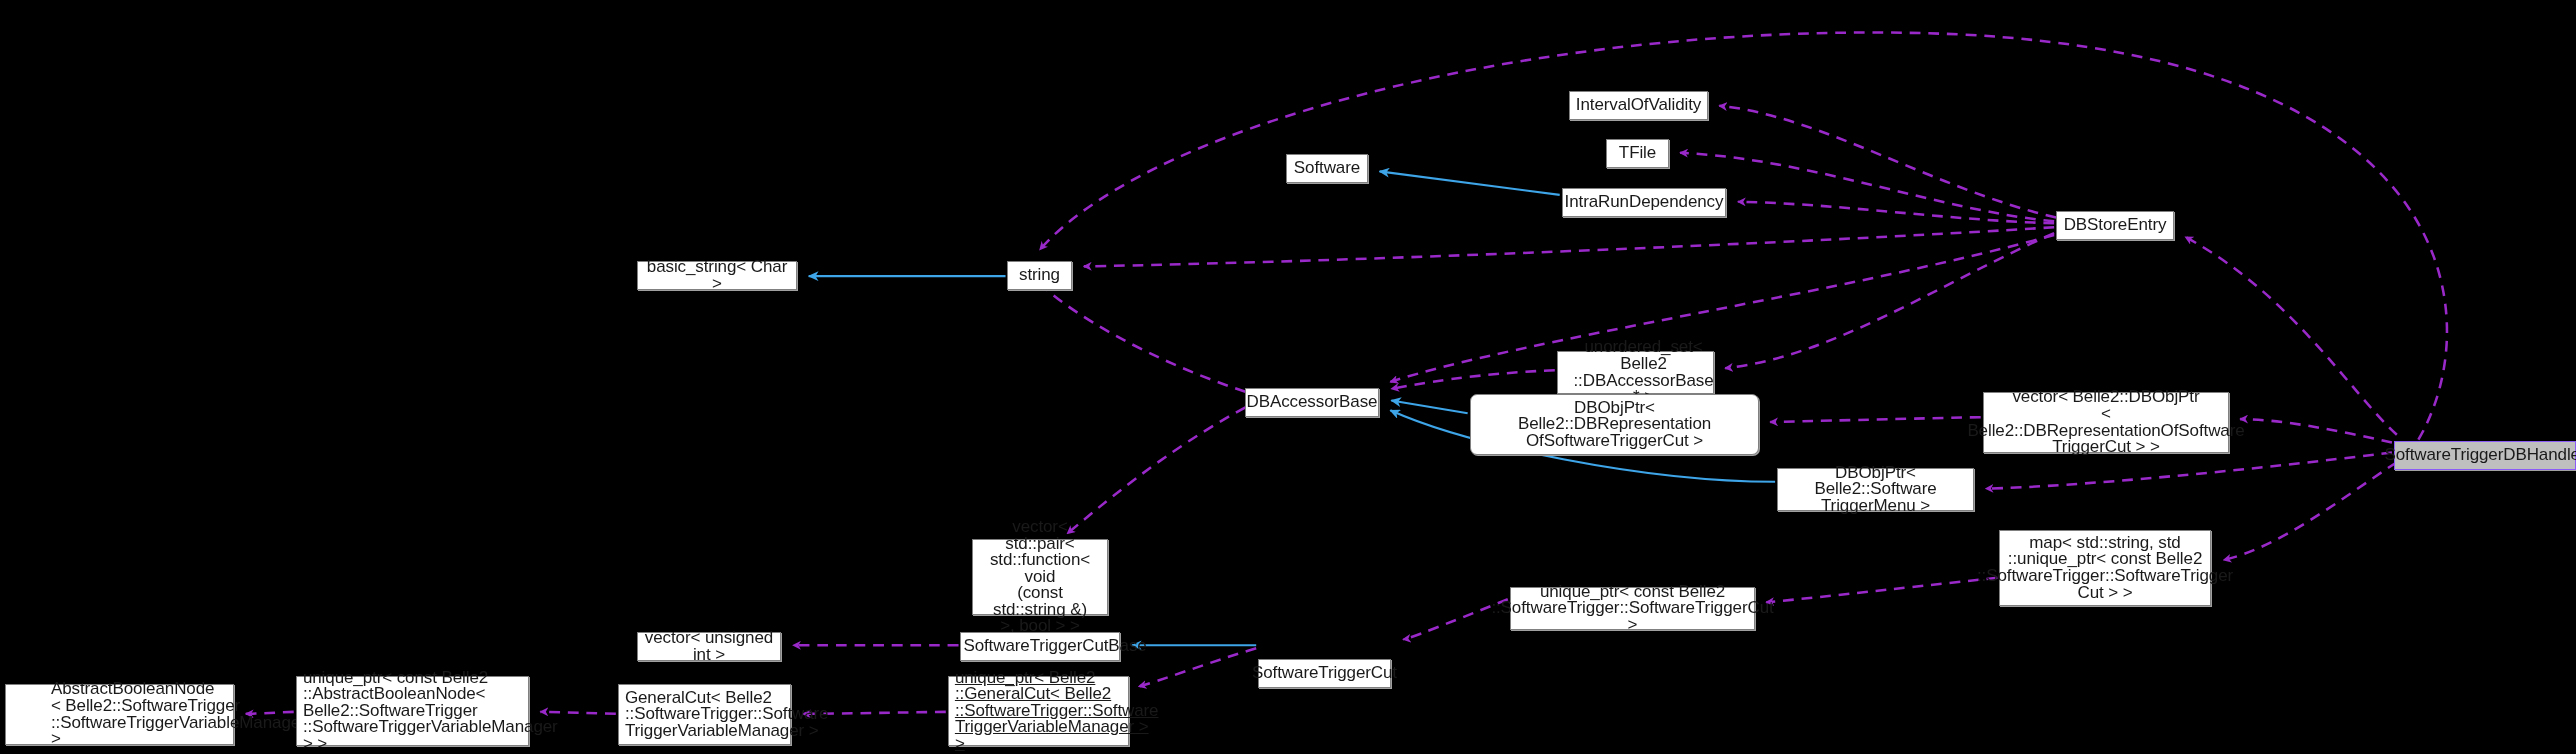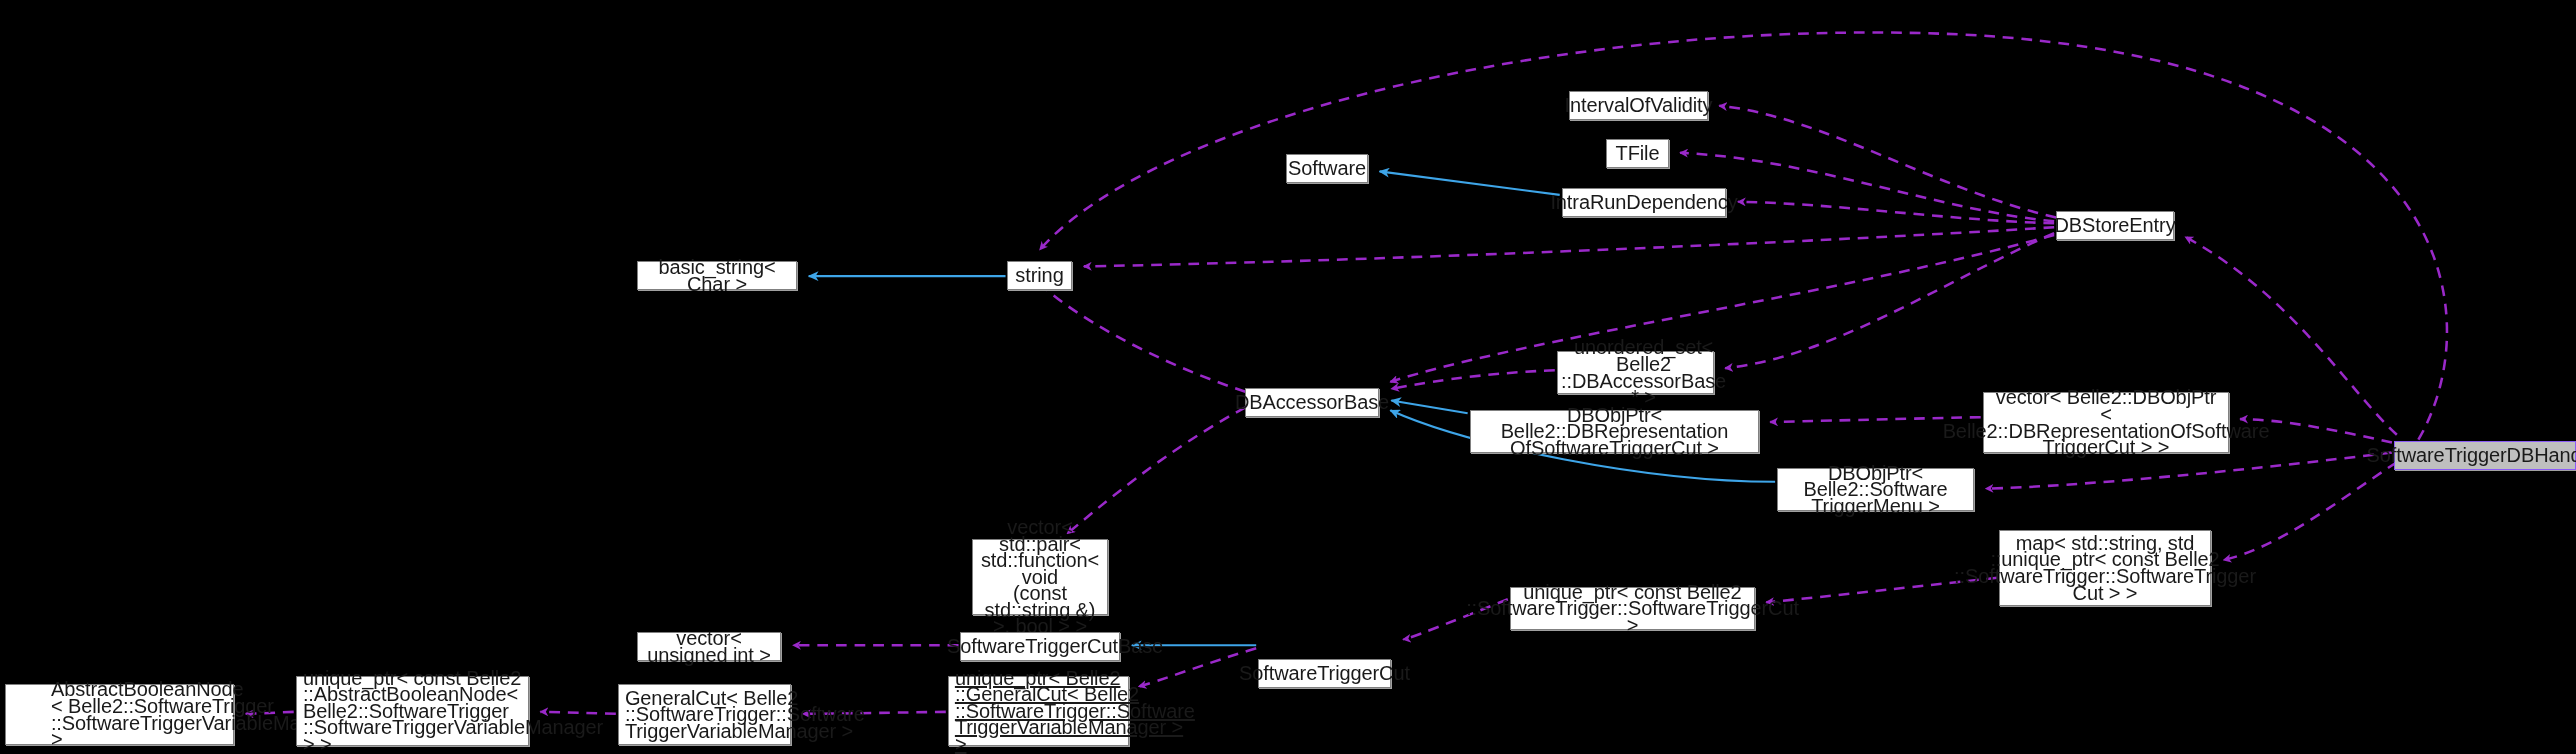--- a/index.html
+++ b/index.html
@@ -23,21 +23,21 @@
     height: 755px;
     pointer-events: none;
   }
   .node {
     position: absolute;
     box-sizing: border-box;
     background: #ffffff;
     border: 1px solid #808080;
     box-shadow: 1px 1px 0 0 #a0a0a0;
     color: #1a1a1a;
-    font-size: 20px;
+    font-size: 17px;
     line-height: 16.6px;
     text-align: center;
     display: flex;
     align-items: center;
     justify-content: center;
     white-space: pre-line;
     padding: 1px 5.9px;
     letter-spacing: -0.1px;
   }
   .node.current {
@@ -129,21 +129,21 @@
       <div class="node" style="left: 1569px; top: 91px; width: 139px; height: 29px;">IntervalOfValidity</div>
       <div class="node" style="left: 1606px; top: 139px; width: 63px; height: 29px;">TFile</div>
       <div class="node" style="left: 1562px; top: 188px; width: 164px; height: 29px;">IntraRunDependency</div>
       <div class="node" style="left: 1286px; top: 154px; width: 82px; height: 29px;">Software</div>
       <div class="node" style="left: 2056px; top: 211px; width: 118px; height: 29px;">DBStoreEntry</div>
       <div class="node" style="left: 637px; top: 261px; width: 160px; height: 29px;">basic_string&lt; Char &gt;</div>
       <div class="node" style="left: 1007px; top: 261px; width: 65px; height: 29px;">string</div>
       <div class="node" style="left: 1557px; top: 351px; width: 157px; height: 43px; padding-left: 22px;">unordered_set&lt; Belle2
 ::DBAccessorBase * &gt;</div>
       <div class="node" style="left: 1245px; top: 388px; width: 134px; height: 29px;">DBAccessorBase</div>
-      <div class="node" style="left: 1470px; top: 410px; width: 289px; height: 43px;">DBObjPtr&lt; Belle2::DBRepresentation
+      <div class="node" style="left: 1470px; top: 394px; width: 289px; height: 61px; border-radius: 7px;">DBObjPtr&lt; Belle2::DBRepresentation
 OfSoftwareTriggerCut &gt;</div>
       <div class="node" style="left: 1983px; top: 392px; width: 246px; height: 61px;">vector&lt; Belle2::DBObjPtr
 &lt; Belle2::DBRepresentationOfSoftware
 TriggerCut &gt; &gt;</div>
       <div class="node" style="left: 1777px; top: 468px; width: 197px; height: 43px;">DBObjPtr&lt; Belle2::Software
 TriggerMenu &gt;</div>
       <div class="node current" style="left: 2394px; top: 441px; width: 182px; height: 29px;">SoftwareTriggerDBHandler</div>
       <div class="node" style="left: 1999px; top: 530px; width: 212px; height: 76px;">map&lt; std::string, std
 ::unique_ptr&lt; const Belle2
 ::SoftwareTrigger::SoftwareTrigger

